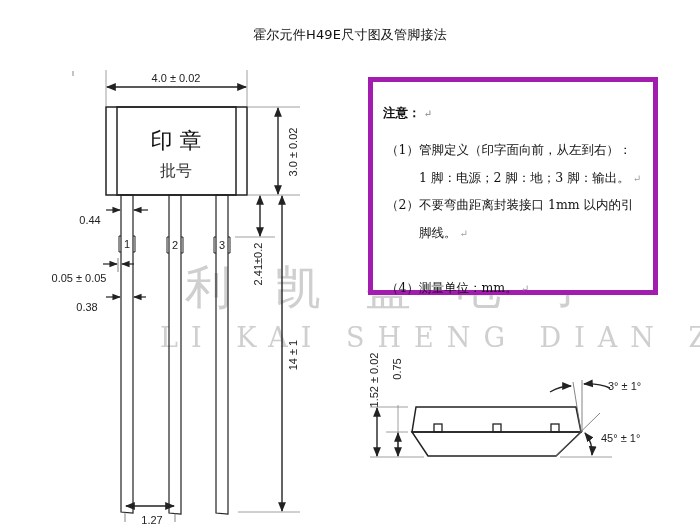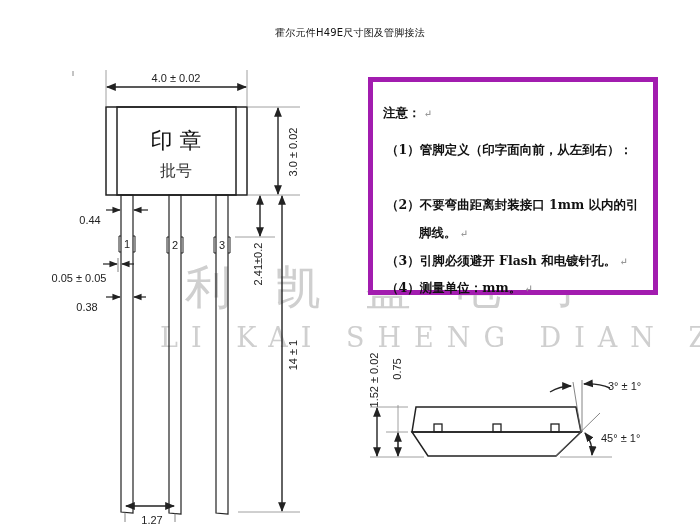--- a/index.html
+++ b/index.html
@@ -1,25 +1,25 @@
 <!DOCTYPE html>
 <html><head>
 <meta charset="utf-8">
 <style>
   html, body { margin:0; padding:0; background:#ffffff; }
   body { width:700px; height:528px; position:relative; overflow:hidden;
          font-family:"DejaVu Sans", "Liberation Sans", sans-serif; color:#111; }
   .title { position:absolute; left:0; width:700px; top:26px; text-align:center;
-           font-size:10px; color:#111; letter-spacing:0.2px; }
+           font-size:13px; color:#111; letter-spacing:0.2px; }
   svg.drawing { position:absolute; left:0; top:0; }
   .note-box { position:absolute; left:368px; top:77px; width:290px; height:218px;
               border:5px solid #a21caf; background:#fff; box-sizing:border-box;
               font-family:"DejaVu Serif","Liberation Serif",serif; font-size:12.5px; color:#111; }
   .note-title { position:absolute; left:10px; top:23px; font-weight:bold; font-size:12.5px; }
-  .note-line { position:absolute; white-space:nowrap;font-weight:bold; }
+  .note-line { position:absolute; white-space:nowrap; }
   .pm { color:#999; font-size:10px; margin-left:3px; }
   .wm { position:absolute; color:#cfcfcf; font-family:"DejaVu Serif","Liberation Serif",serif; white-space:nowrap; }
   .wm-cn { left:185px; top:257px; font-size:46px; letter-spacing:44px; }
   .wm-en { left:160px; top:322px; font-size:27px; letter-spacing:13px; }
   .dimtxt { font-family:"Liberation Sans","DejaVu Sans",sans-serif; font-size:11px; fill:#222; }
 </style>
 </head>
 <body>
 
 <div class="title">霍尔元件H49E尺寸图及管脚接法</div>
@@ -120,17 +120,17 @@
   </g>
   <text x="378" y="380" text-anchor="middle" class="dimtxt" transform="rotate(-90 378 380)">1.52 ± 0.02</text>
   <text x="401" y="369" text-anchor="middle" class="dimtxt" transform="rotate(-90 401 369)">0.75</text>
   <text x="608" y="390" class="dimtxt">3° ± 1°</text>
   <text x="601" y="442" class="dimtxt">45° ± 1°</text>
 </svg>
 
 <div class="note-box">
   <div class="note-title"><span>注意：</span><span class="pm">↵</span></div>
   <div class="note-line" style="left:13px; top:60px;"><span>（1）管脚定义（印字面向前，从左到右）：</span></div>
+  <div class="note-line" style="left:46px; top:88px;"><span>1 脚：电源；2 脚：地；3 脚：输出。</span><span class="pm">↵</span></div>
   <div class="note-line" style="left:13px; top:115px;"><span>（2）不要弯曲距离封装接口 1mm 以内的引</span></div>
   <div class="note-line" style="left:46px; top:143px;"><span>脚线。</span><span class="pm">↵</span></div>
-  <div class="note-line" style="left:13px; top:171px;"><span>（3）引脚必须避开 Flash 和电镀针孔。</span><span class="pm">↵</span></div>
   <div class="note-line" style="left:13px; top:198px;text-align:center;"><span>（4）测量单位：mm。</span><span class="pm">↵</span></div>
 </div>
 
 </body></html>

